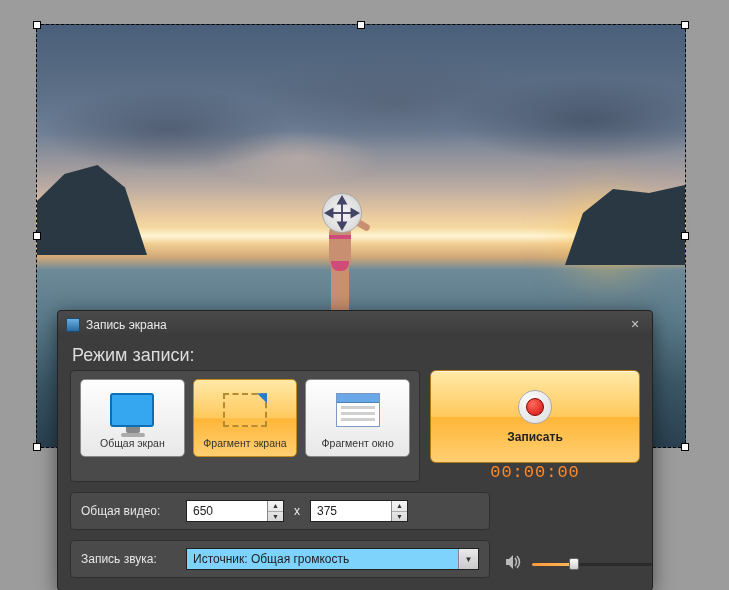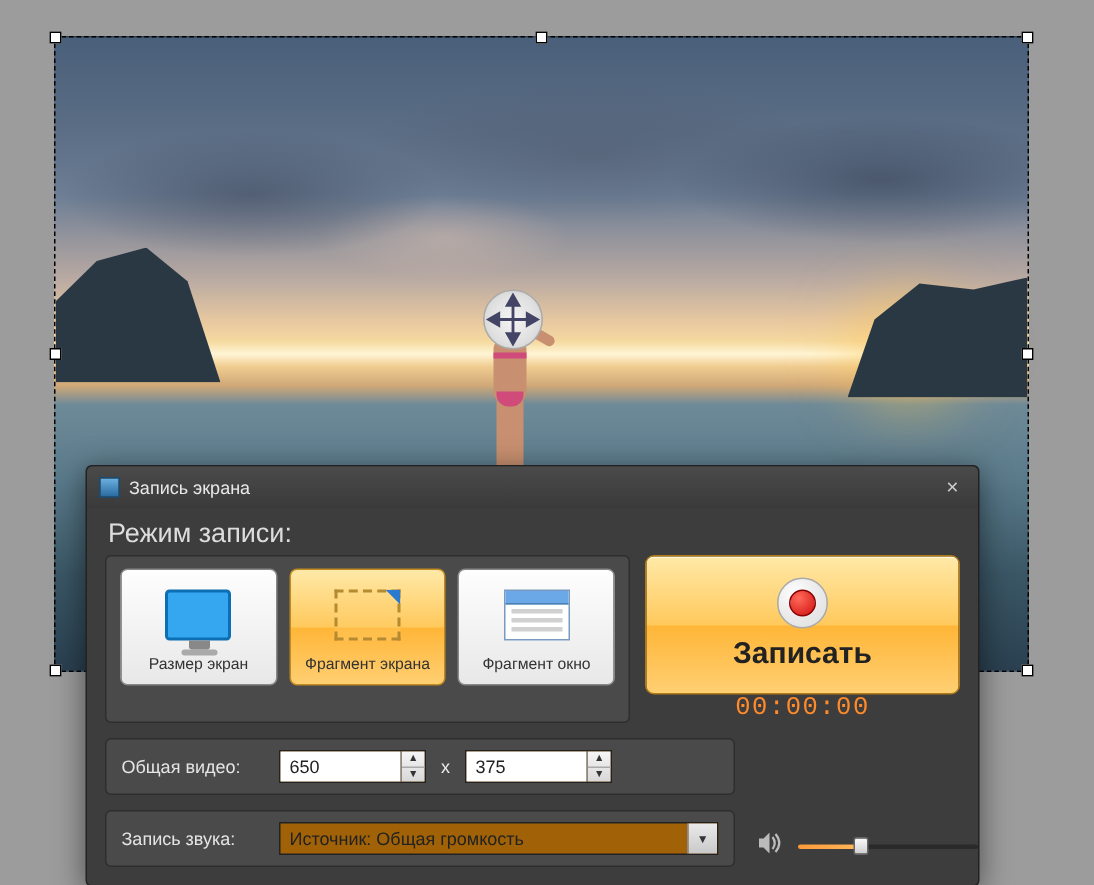--- a/index.html
+++ b/index.html
@@ -152,50 +152,50 @@
     width:34px; height:34px; border-radius:50%;
     background: radial-gradient(circle at 35% 30%, #fff, #eee 40%, #ddd 100%);
     border:1px solid #aaa;
     display:flex; align-items:center; justify-content:center;
   }
   .record-dot::after{
     content:""; width:16px; height:16px; border-radius:50%;
     background: radial-gradient(circle at 35% 30%, #ff6a5a, #d01010);
     border:1px solid #800;
   }
-  .record-label { font-size:20px; font-weight:bold; color:#222; }
+  .record-label { font-size:12px; font-weight:bold; color:#222; }
   .timer { font-size:17px; color:#ff8a2a; letter-spacing:1px; font-family: "Courier New", monospace; }
 
   .row2, .row3 {
     margin:10px 12px 0; background:#4a4a4a; border:1px solid #2e2e2e;
     border-radius:4px; padding:7px 10px; display:flex; align-items:center; gap:10px;
     width:420px;
   }
   .row-label { width:95px; font-size:12px; color:#e5e5e5; }
   .numfield {
-    display:flex; align-items:stretch; background:#a16207; border:1px solid #222;
+    display:flex; align-items:stretch; background:#a3a3a3; border:1px solid #222;
     height:22px;
   }
   .numfield input {
     width:80px; border:none; padding:0 6px; font-size:12px; color:#222;
     text-align:left; outline:none;
   }
   .spin {
     width:16px; display:flex; flex-direction:column; border-left:1px solid #888;
     background: linear-gradient(#f5f5f5,#d8d8d8);
   }
   .spin div{
     flex:1; display:flex; align-items:center; justify-content:center;
     font-size:7px; color:#333; cursor:pointer;
     border-bottom:1px solid #aaa;
   }
   .spin div:last-child{border-bottom:none}
   .xlabel { color:#eee; font-size:12px; }
   .selectfield {
-    flex:1; display:flex; background:#a16207; border:1px solid #222; height:22px;
+    flex:1; display:flex; background:#7dd3fc; border:1px solid #222; height:22px;
   }
   .selectfield .val {
     flex:1; padding:3px 6px; font-size:12px; color:#222;
   }
   .selectfield .arrow {
     width:20px; background: linear-gradient(#eaeaea,#c9c9c9);
     border-left:1px solid #888;
     display:flex; align-items:center; justify-content:center;
     font-size:8px; color:#333; cursor:pointer;
   }
@@ -279,21 +279,21 @@
   </div>
 
   <div class="section-label">Режим записи:</div>
 
   <div class="mode-row">
     <div class="mode-panel">
       <div class="mode-btn">
         <div class="icon-wrap">
             <div class="ico-monitor"></div>
           </div>
-        <div class="lbl">Размер экран</div>
+        <div class="lbl">Общая экран</div>
       </div>
       <div class="mode-btn active">
         <div class="icon-wrap">
             <div class="ico-fragment"></div>
           </div>
         <div class="lbl">Фрагмент экрана</div>
       </div>
       <div class="mode-btn">
         <div class="icon-wrap">
             <div class="ico-window"></div>

